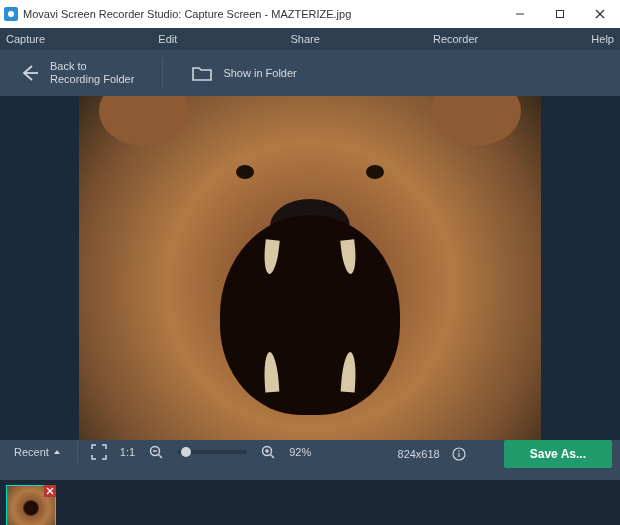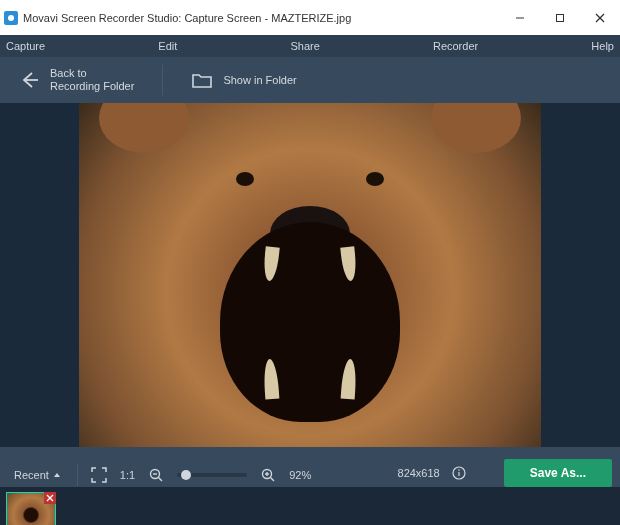--- a/index.html
+++ b/index.html
@@ -1,17 +1,17 @@
 <!DOCTYPE html>
 <html><head>
 <meta charset="utf-8">
 <style>
   * { margin: 0; padding: 0; box-sizing: border-box; }
   html, body { width: 620px; height: 525px; overflow: hidden; font-family: "Segoe UI", Arial, sans-serif; background: #1b2a3a; }
-  .titlebar { height: 35px; background: #fff; display: flex; align-items: center; padding-left: 4px; font-size: 11px; color: #333; }
+  .titlebar { height: 28px; background: #fff; display: flex; align-items: center; padding-left: 4px; font-size: 11px; color: #333; }
   .titlebar .app-icon { width: 14px; height: 14px; margin-right: 5px; display: inline-flex; }
   .titlebar .title { flex: 1; }
   .winbtn { width: 40px; height: 22px; display: flex; align-items: center; justify-content: center; }
   .winbtn svg { width: 10px; height: 10px; }
   .menubar { height: 22px; background: #2c3e50; display: flex; align-items: center; padding: 0 6px; gap: 18px; font-size: 11px; color: #d0d6dc; justify-content: space-between; }
   .menubar span { cursor: default; }
   .actionbar { height: 46px; background: #37495c; display: flex; align-items: center; padding: 0 10px; gap: 20px; }
   .ab-btn { display: flex; align-items: center; gap: 10px; color: #d5dbe1; font-size: 11px; height: 34px; padding: 0 8px; }
   .ab-btn .icon { width: 22px; height: 22px; display: flex; align-items: center; justify-content: center; }
   .ab-btn .stack { display: flex; flex-direction: column; line-height: 1.2; }
@@ -26,21 +26,21 @@
   .tooth.tr { right: 40%; top: 42%; transform: rotate(-6deg); }
   .tooth.bl { left: 40%; bottom: 14%; border-radius: 50% 50% 0 0 / 80% 80% 0 0; height: 40px; transform: rotate(-4deg); }
   .tooth.br { right: 40%; bottom: 14%; border-radius: 50% 50% 0 0 / 80% 80% 0 0; height: 40px; transform: rotate(4deg); }
   .eye { position: absolute; width: 18px; height: 14px; background: #1a1008; border-radius: 50%; }
   .eye.l { left: 34%; top: 20%; }
   .eye.r { right: 34%; top: 20%; }
   .ear { position: absolute; width: 90px; height: 70px; background: #8e5a33; border-radius: 50%; top: -20px; }
   .ear.l { left: 20px; }
   .ear.r { right: 20px; }
 
-  .controls { height: 40px; background: #37495c; display: flex; align-items: flex-end; padding: 0 8px; font-size: 11px; color: #cfd6dd; }
+  .controls { height: 40px; background: #37495c; display: flex; align-items: flex-start; padding: 0 8px; font-size: 11px; color: #cfd6dd; }
   .controls .left { display: flex; align-items: center; gap: 10px; }
   .controls .right { margin-left: auto; display: flex; align-items: center; gap: 10px; }
   .recent { display: flex; align-items: center; gap: 4px; padding: 0 6px; height: 24px; }
   .icbtn { width: 22px; height: 22px; display: flex; align-items: center; justify-content: center; }
   .slider { width: 70px; height: 4px; background: #2a3747; border-radius: 2px; position: relative; }
   .slider .knob { position: absolute; left: 4px; top: -3px; width: 10px; height: 10px; background: #cfd6dd; border-radius: 50%; }
   .dims { display: flex; align-items: center; gap: 8px; }
   .save { background: #1f9b6c; color: #fff; height: 28px; padding: 0 26px; display: flex; align-items: center; justify-content: center; font-size: 12px; font-weight: 600; border-radius: 2px; margin-left: 24px; }
 
   .thumbs { height: 51px; background: #1a2838; display: flex; align-items: center; padding: 4px 6px; }

